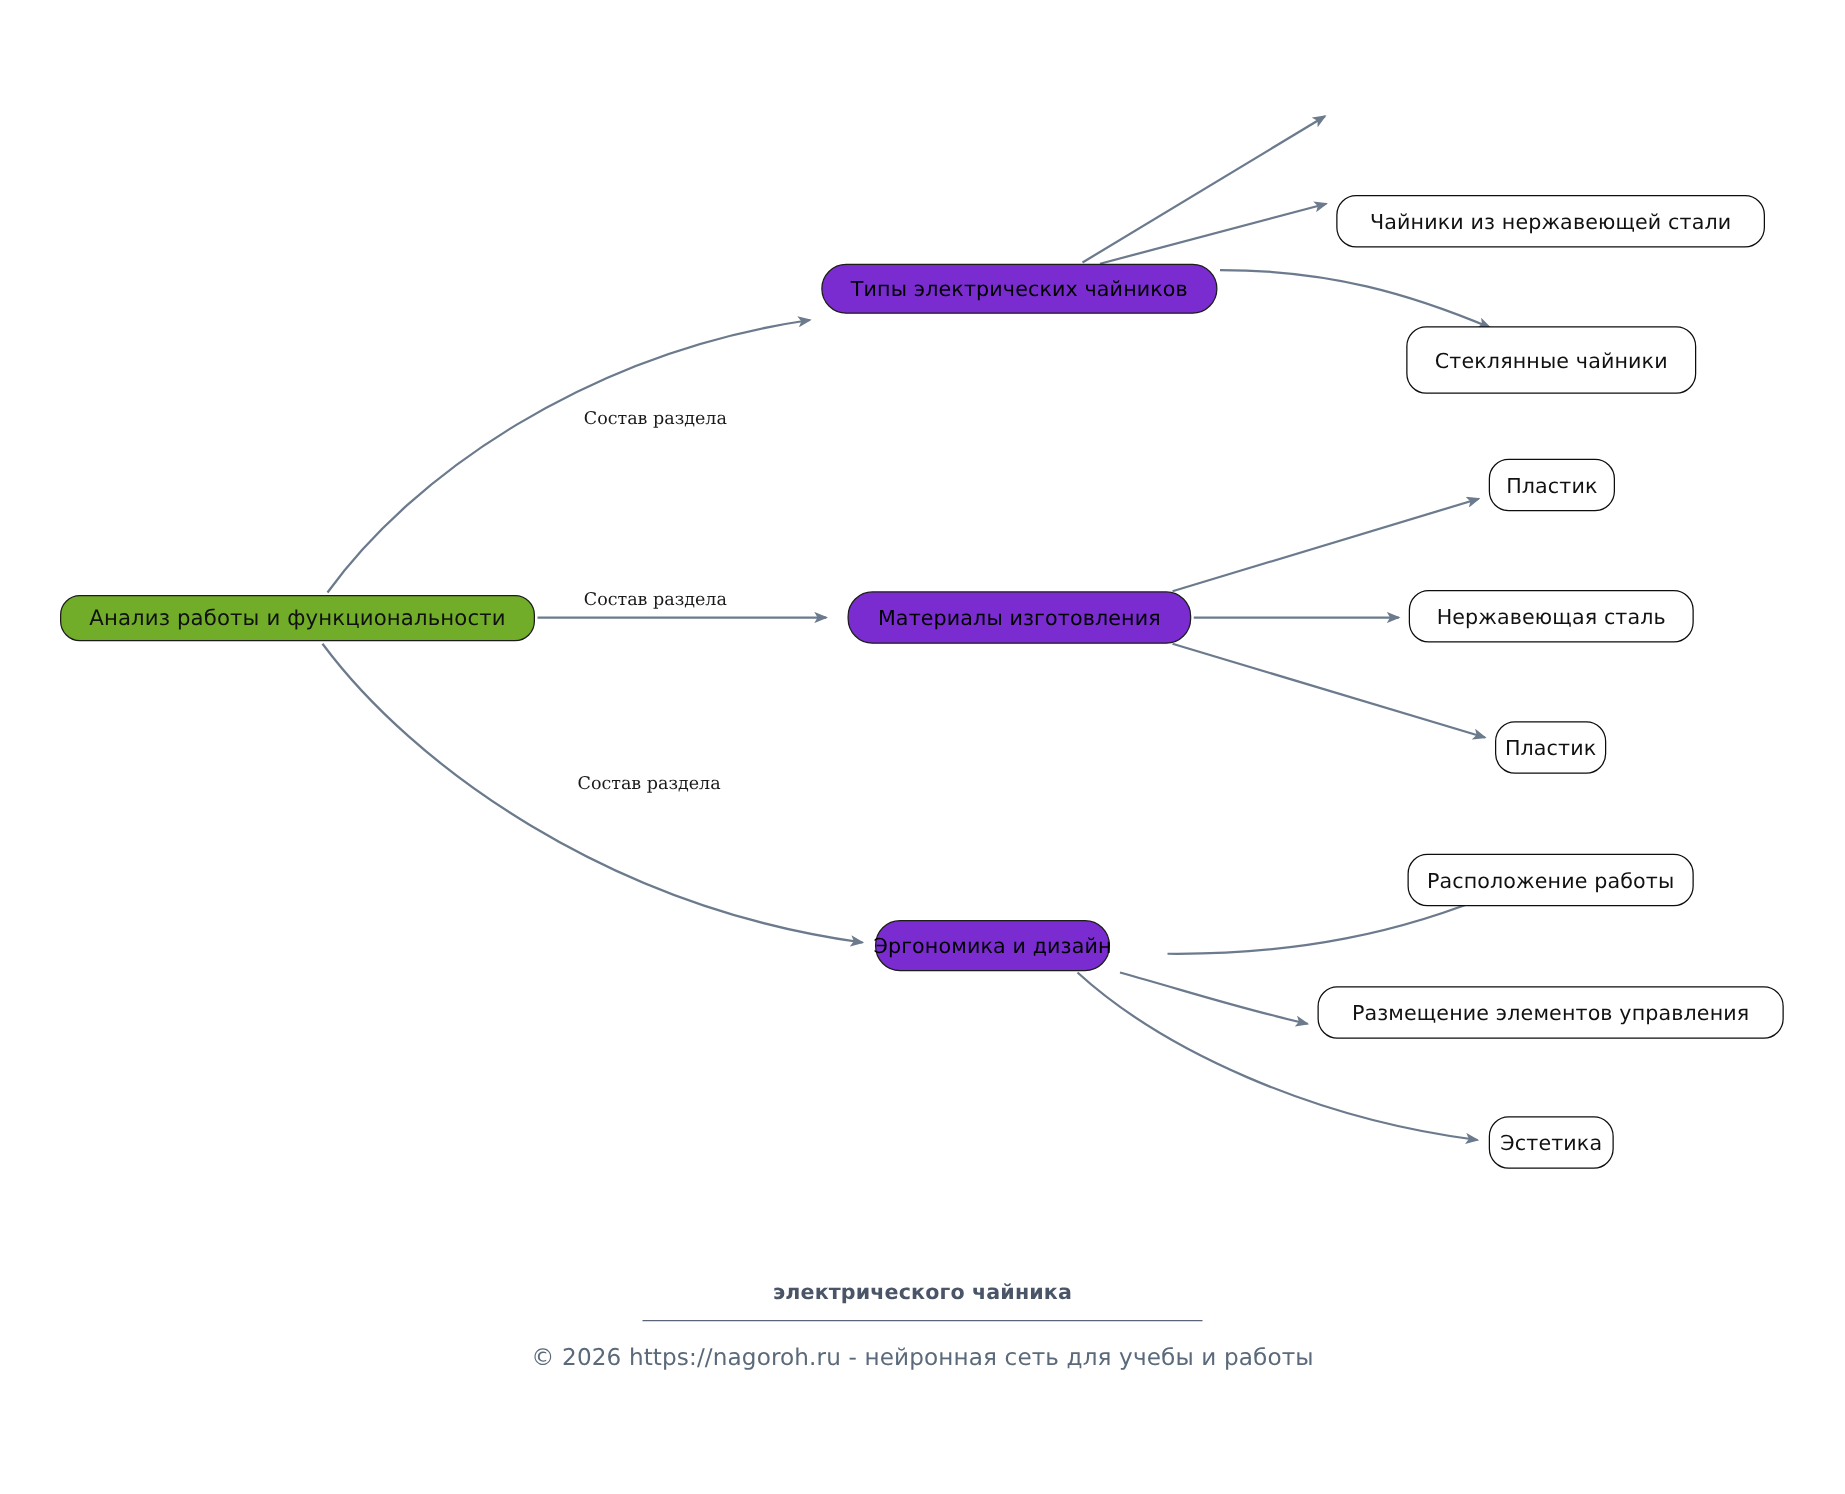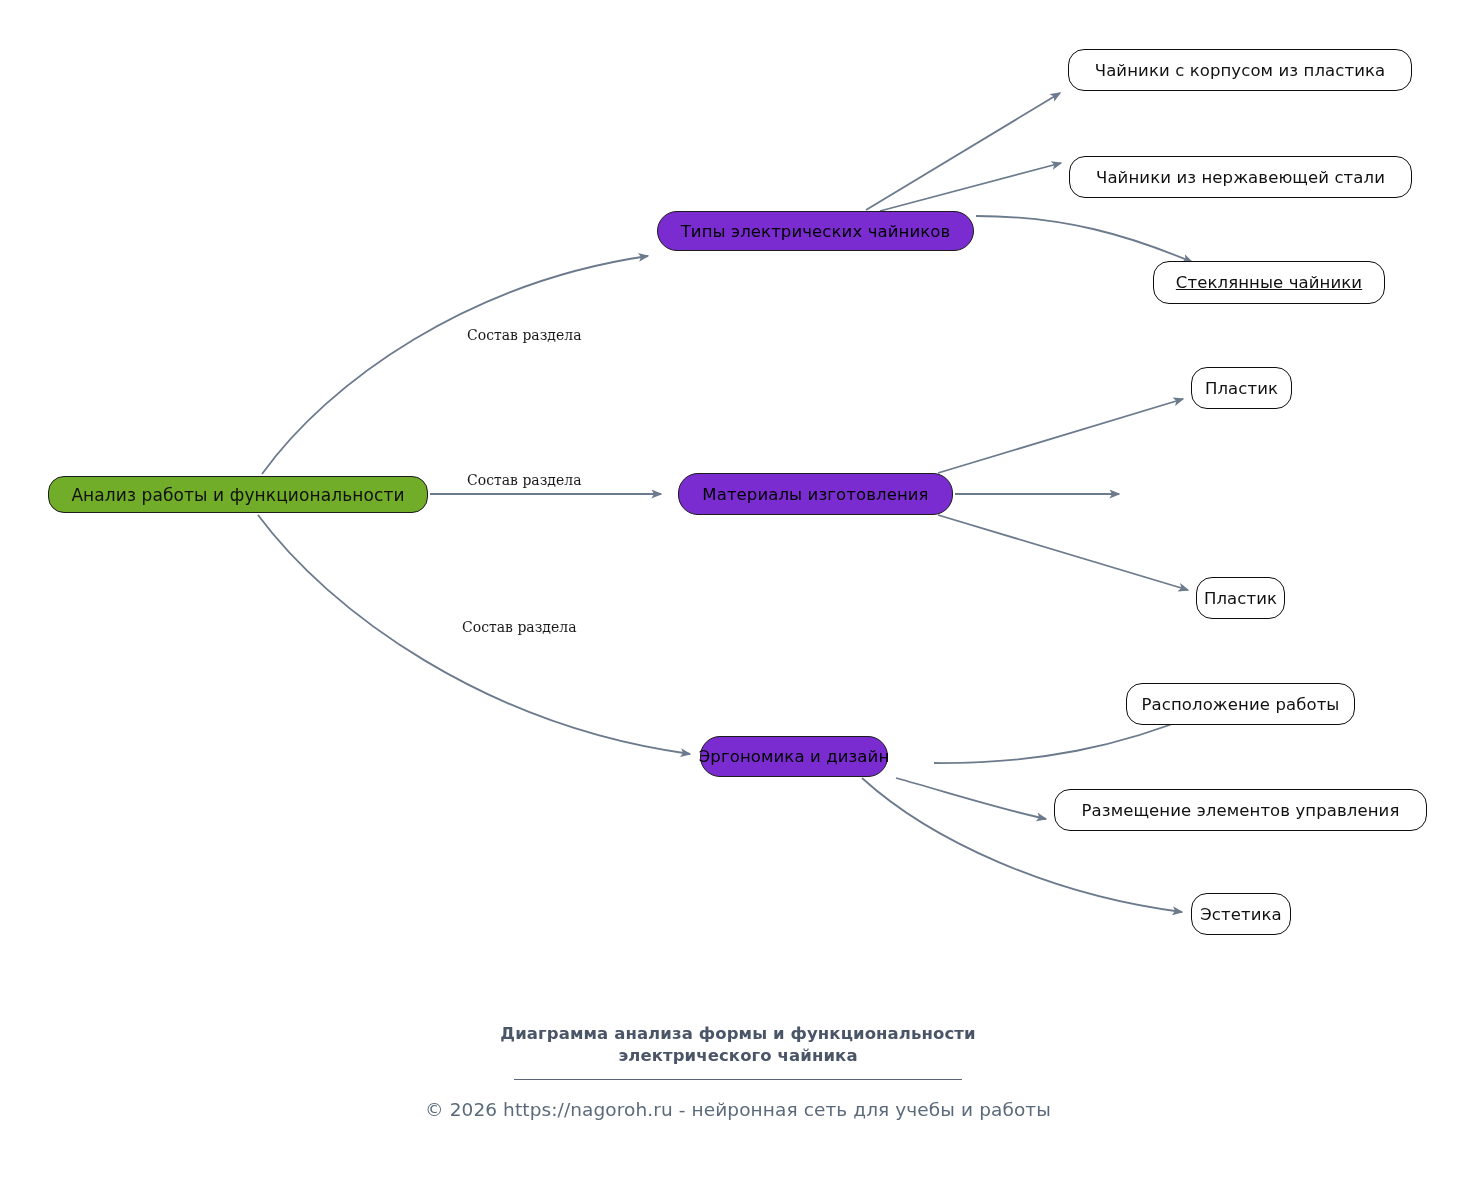--- a/index.html
+++ b/index.html
@@ -124,35 +124,35 @@
     <path d="M 862,778 C 930,840 1050,895 1182,912" fill="none" stroke="#6b7a8c" stroke-width="1.8" marker-end="url(#arrow)"></path>
   </svg>
 
   <div class="node root" style="left:48px; top:476px; width:380px; height:37px;">
     <span>Анализ работы и функциональности</span>
   </div>
 
   <div class="node branch" style="left:657px; top:211px; width:317px; height:40px;">
     <span>Типы электрических чайников</span>
   </div>
-  <div class="node leaf" style="left:1068px; top:49px; width:344px; height:42px;">
-    <span>Чайники с корпусом из пластика</span>
-  </div>
   <div class="node leaf" style="left:1069px; top:156px; width:343px; height:42px;">
     <span>Чайники из нержавеющей стали</span>
   </div>
-  <div class="node leaf" style="left:1153px; top:261px; width:232px; height:43px;text-decoration:underline;">
+  <div class="node leaf" style="left:1125px; top:261px; width:232px; height:54px;">
     <span>Стеклянные чайники</span>
   </div>
 
   <div class="node branch" style="left:678px; top:473px; width:275px; height:42px;">
     <span>Материалы изготовления</span>
   </div>
   <div class="node leaf" style="left:1191px; top:367px; width:101px; height:42px;">
     <span>Пластик</span>
+  </div>
+  <div class="node leaf" style="left:1127px; top:472px; width:228px; height:42px;">
+    <span>Нержавеющая сталь</span>
   </div>
   <div class="node leaf" style="left:1196px; top:577px; width:89px; height:42px;">
     <span>Пластик</span>
   </div>
 
   <div class="node branch" style="left:700px; top:736px; width:188px; height:41px;">
     <span>Эргономика и дизайн</span>
   </div>
   <div class="node leaf" style="left:1126px; top:683px; width:229px; height:42px;">
     <span>Расположение работы</span>
@@ -163,20 +163,19 @@
   <div class="node leaf" style="left:1191px; top:893px; width:100px; height:42px;">
     <span>Эстетика</span>
   </div>
 
   <div class="edge-label" style="left:467px; top:327px;">Состав раздела</div>
   <div class="edge-label" style="left:467px; top:472px;">Состав раздела</div>
   <div class="edge-label" style="left:462px; top:619px;">Состав раздела</div>
 
   <div class="footer" style="top:1023px;">
     <div class="footer-title">
-      <div>Диаграмма анализа формы и функциональности</div>
       <div>электрического чайника</div>
     </div>
     <div class="footer-rule"></div>
     <div class="footer-credit">© 2026 https://nagoroh.ru - нейронная сеть для учебы и работы</div>
   </div>
 
 </div>
 
 </body></html>

